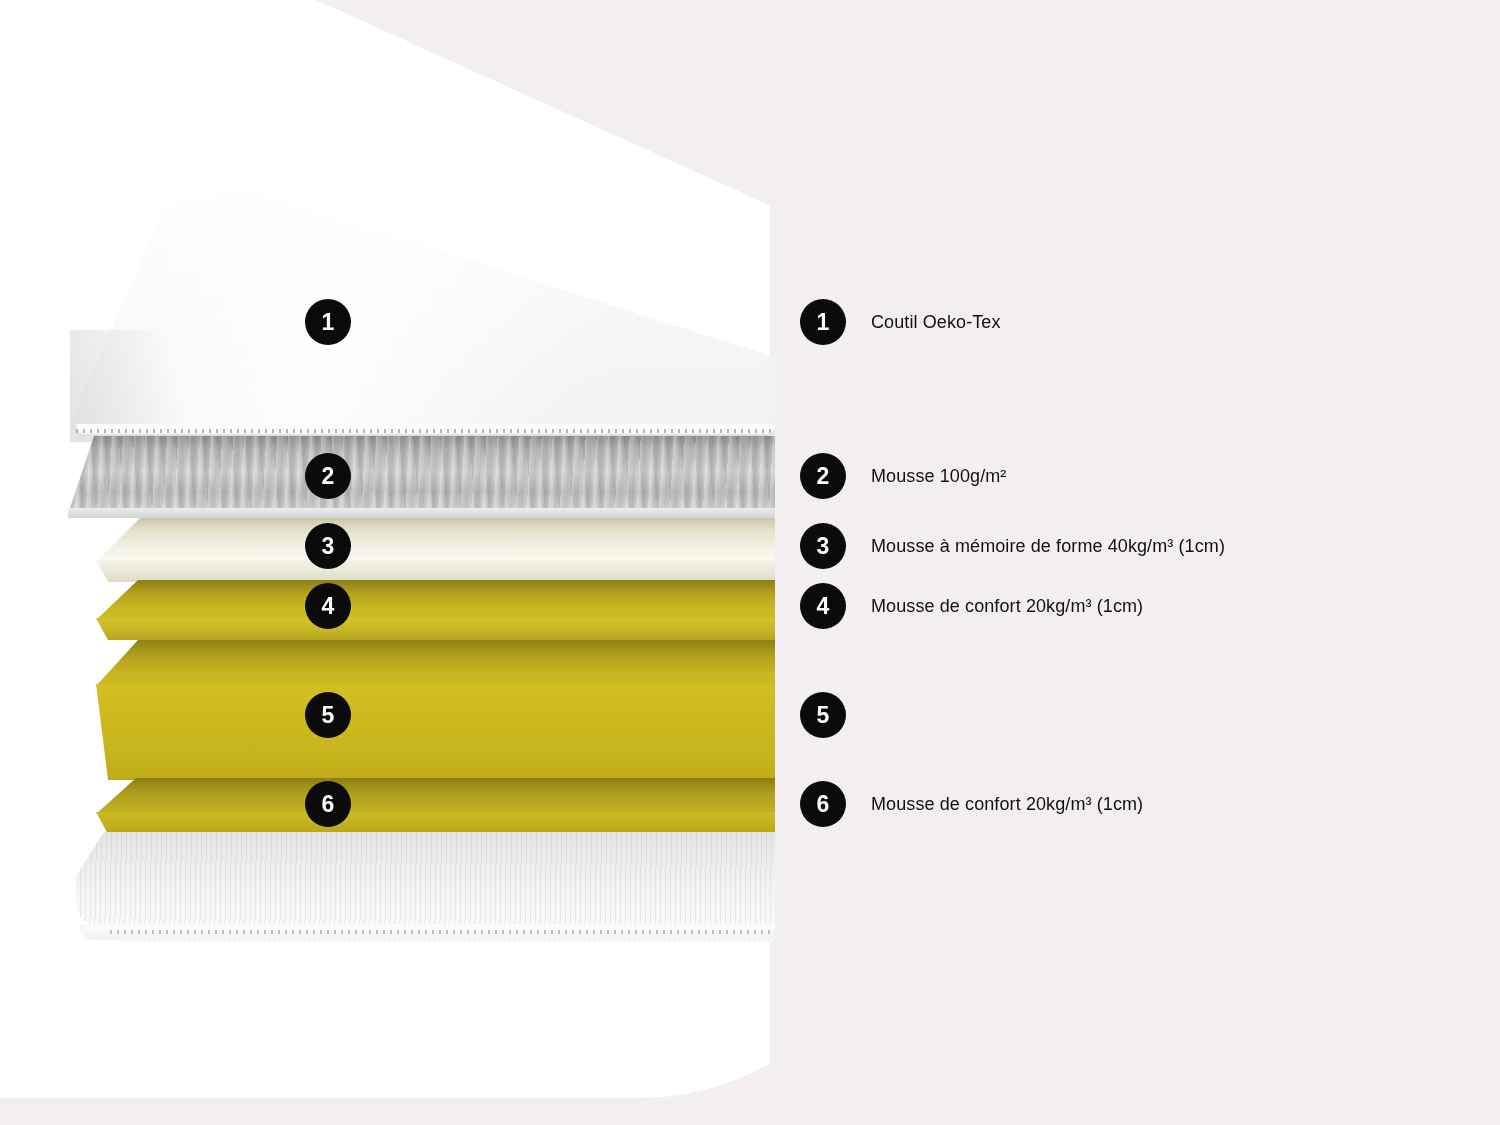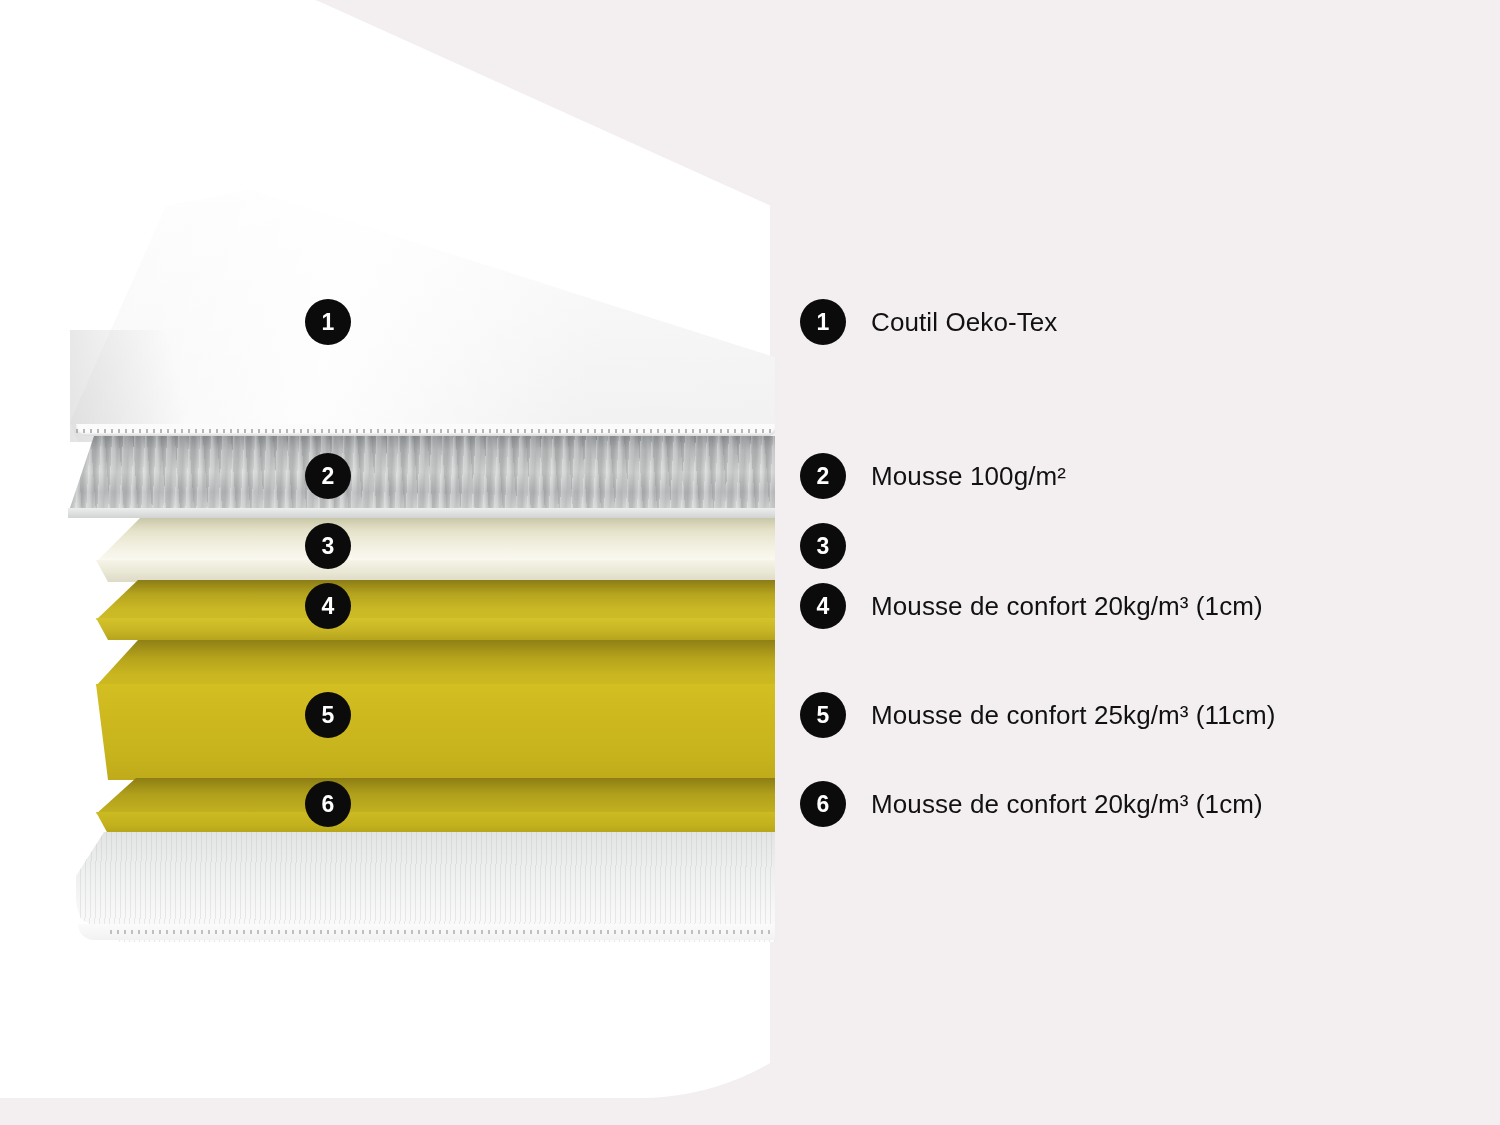--- a/index.html
+++ b/index.html
@@ -322,21 +322,21 @@
     color: #ffffff;
     font-size: 23px;
     font-weight: 600;
     display: flex;
     align-items: center;
     justify-content: center;
     line-height: 1;
   }
   .legend-text {
     margin-left: 25px;
-    font-size: 26px;
+    font-size: 18px;
     color: #111111;
     white-space: nowrap;
     letter-spacing: .1px;
   }
 </style>
 </head>
 <body>
 
 <div id="stage">
 
@@ -390,30 +390,30 @@
       <div class="legend-text">Coutil Oeko-Tex</div>
     </div>
 
     <div class="legend-row" style="top:453px;">
       <div class="legend-badge">2</div>
       <div class="legend-text">Mousse 100g/m²</div>
     </div>
 
     <div class="legend-row" style="top:523px;">
       <div class="legend-badge">3</div>
+      <div class="legend-text">Mousse à mémoire de forme 40kg/m³ (1cm)</div>
     </div>
 
     <div class="legend-row" style="top:583px;">
       <div class="legend-badge">4</div>
       <div class="legend-text">Mousse de confort 20kg/m³ (1cm)</div>
     </div>
 
     <div class="legend-row" style="top:692px;">
       <div class="legend-badge">5</div>
-      <div class="legend-text">Mousse de confort 25kg/m³ (11cm)</div>
     </div>
 
     <div class="legend-row" style="top:781px;">
       <div class="legend-badge">6</div>
       <div class="legend-text">Mousse de confort 20kg/m³ (1cm)</div>
     </div>
 
   </div>
 </div>
 

